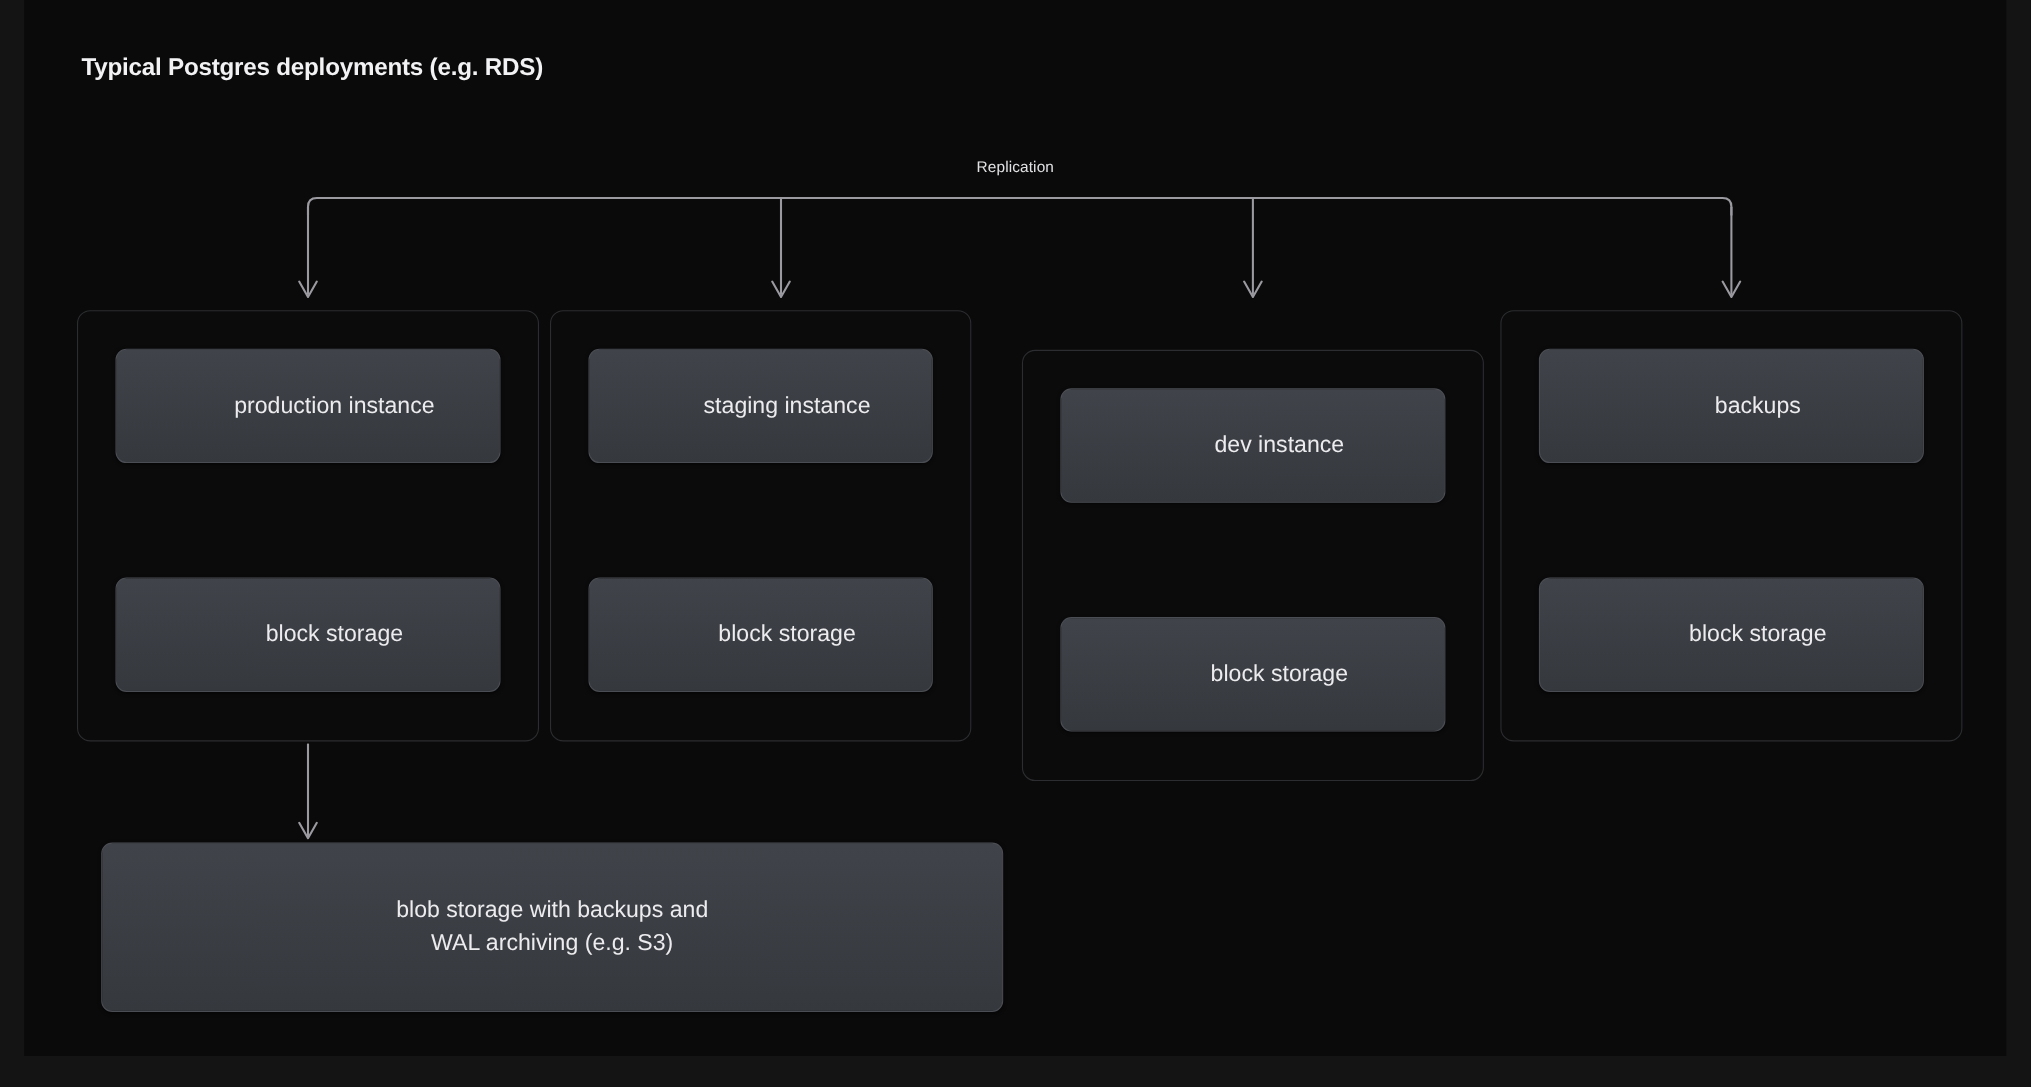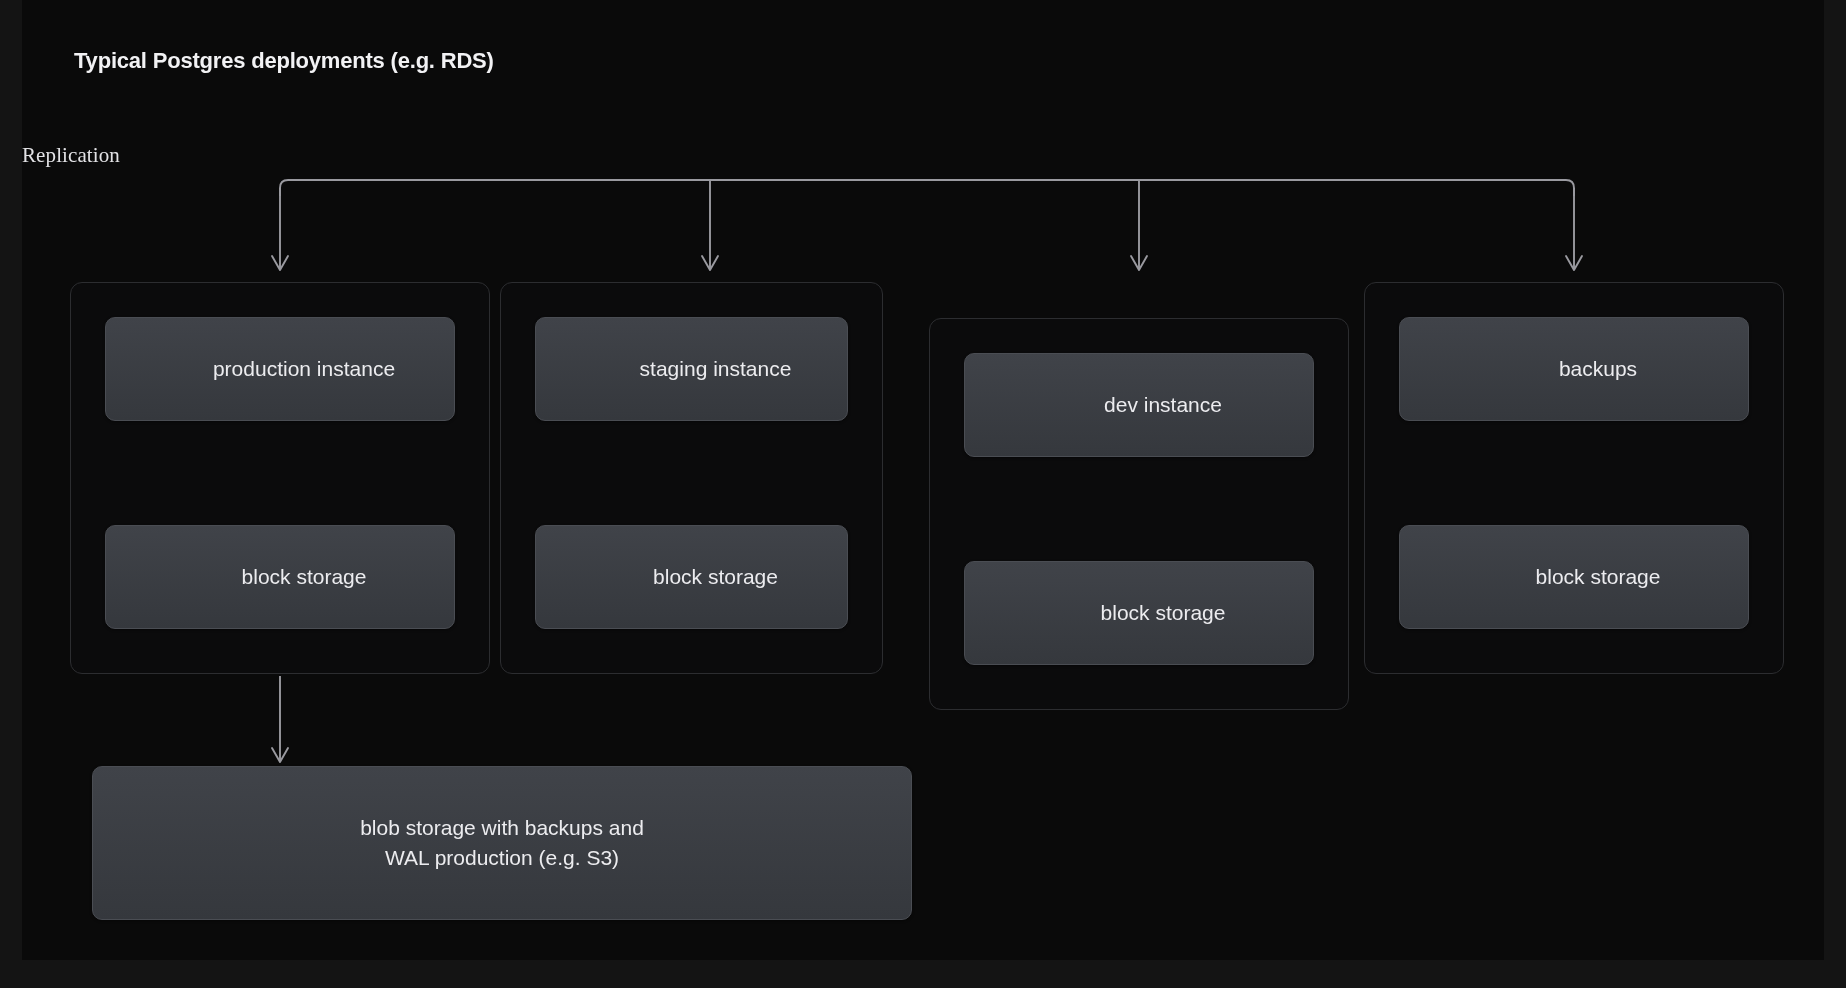--- a/index.html
+++ b/index.html
@@ -34,25 +34,24 @@
     letter-spacing: -0.2px;
     white-space: nowrap;
   }
 
   
   #bus-label {
     position: absolute;
     left: 0;
     top: 143px;
     width: 1802px;
-    text-align: left;
-    font-size: 21px;
+    text-align: center;
+    font-size: 14px;
     color: #e2e2e5;
     letter-spacing: 0.1px;
-    font-family: Liberation Serif, serif;
   }
 
   
   #wires {
     position: absolute;
     left: 0;
     top: 0;
     width: 1802px;
     height: 960px;
     pointer-events: none;
@@ -175,17 +174,17 @@
   </div>
 
   <div class="group" style="left:1342px; width:420px;">
     <div class="node instance">backups</div>
     <div class="node storage">block storage</div>
   </div>
 
   <div id="blob-node">
     <div>
       <div>blob storage with backups and</div>
-      <div>WAL production (e.g. S3)</div>
+      <div>WAL archiving (e.g. S3)</div>
     </div>
   </div>
 
 </div>
 
 </body></html>

